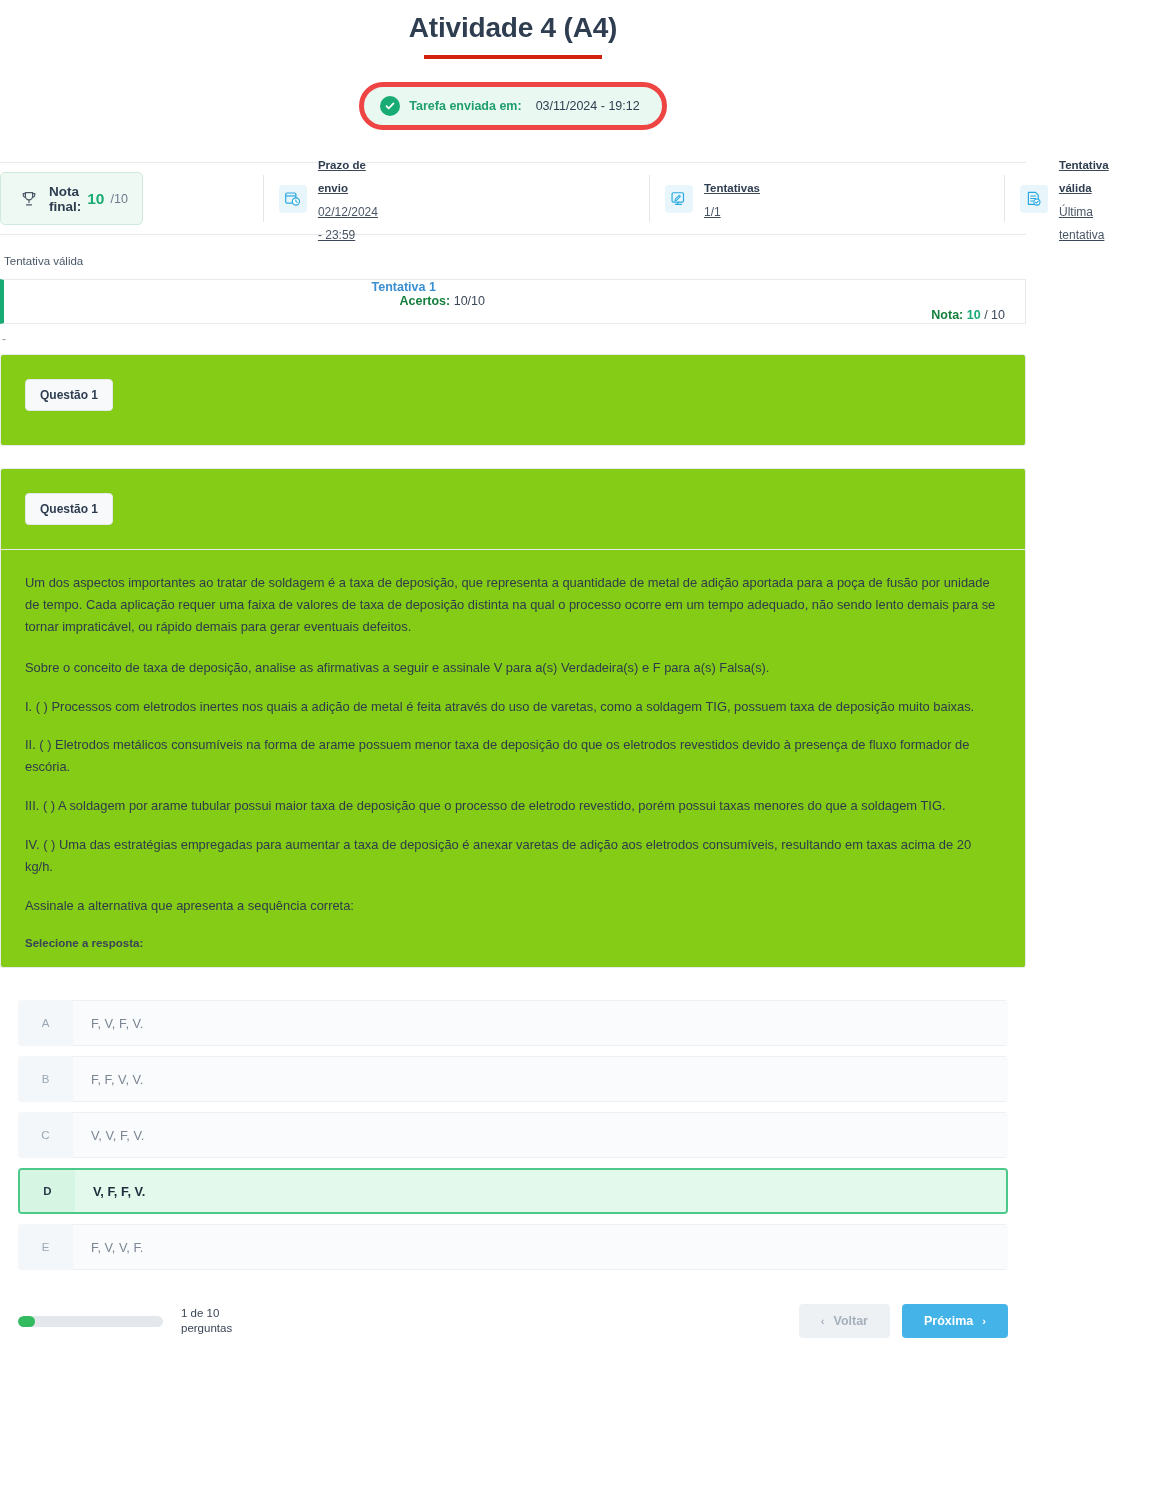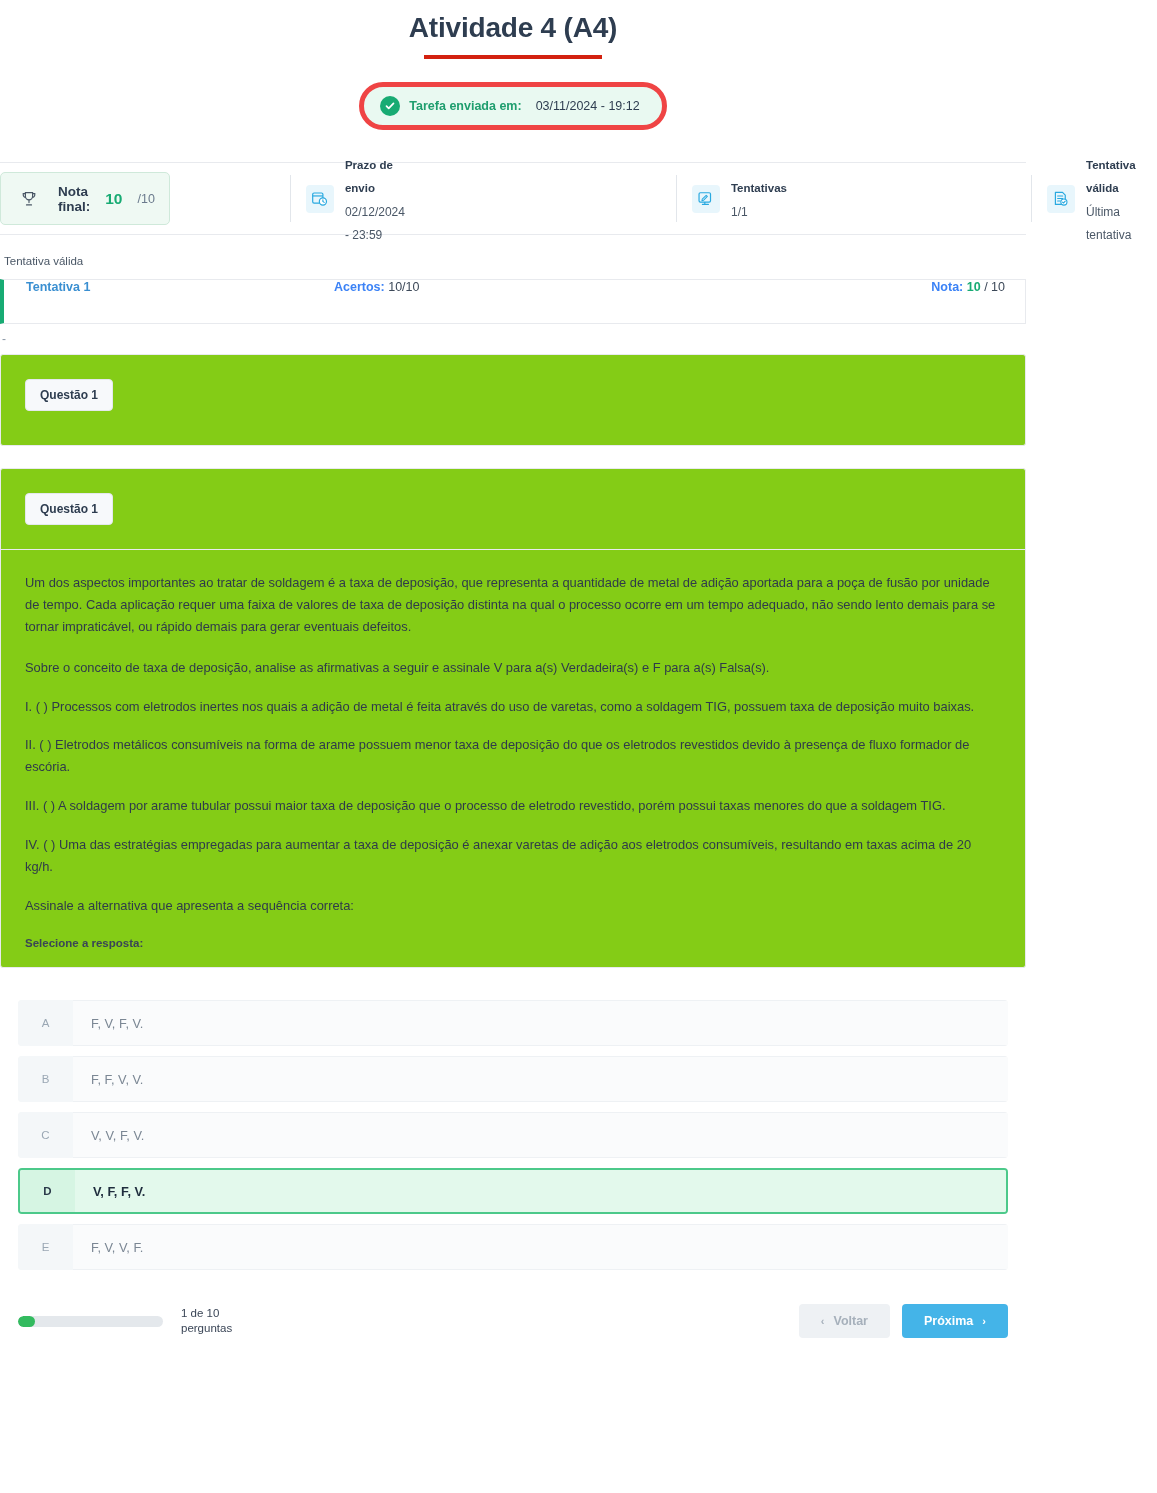--- a/index.html
+++ b/index.html
@@ -53,60 +53,61 @@
     position: relative;
   }
   .stat-cell.divider::before {
     content: ""; position: absolute; left: 0; top: 12px; bottom: 12px;
     width: 1px; background: #e2e6eb;
   }
   .stat-final {
     width: 172px; margin: 9px 0 9px 0;
     background: #eff9f3; border: 1px solid #cfe9da;
     border-radius: 5px;
-    display: flex; align-items: center; gap: 15px;
+    display: flex; align-items: center; gap: 6px;
     padding: 0 14px;
   }
   .final-label { font-size: 13.5px; font-weight: bold; color: #2e3d50; }
   .final-score { font-size: 15.5px; font-weight: bold; color: #18ab73; }
   .final-total { font-size: 12.5px; color: #6b7a8d; }
   .icon-box {
     width: 28px; height: 28px; border-radius: 4px;
     background: #e8f6fc; display: flex; align-items: center;
     justify-content: center; flex: none;
   }
   .icon-box.green { background: transparent; }
-  .stat-text { line-height: 1.45; }
+  .stat-text { line-height: 1.45; text-decoration: underline; }
   .stat-title { font-size: 11.5px; font-weight: bold; color: #2e3d50; }
   .stat-sub { font-size: 12px; color: #4a5766; }
 
   .sp-1 { flex: 0 0 120px; }
   .sp-2 { flex: 0 0 255px; }
   .sp-3 { flex: 0 0 228px; }
   .sp-4 { flex: 0 0 228px; }
 
   
   .attempt-heading {
     font-size: 11.5px; color: #4a5766;
     padding: 20px 0 12px 4px;
   }
   .attempt-row {
     border: 1px solid #e8eaee;
     border-left: 4px solid #18ab73;
     height: 45px;
-    display: flex; 
+    display: flex; align-items: center;
     font-size: 12.5px;
+    flex-direction: column;
   }
   .attempt-name {
     color: #3a8fd1; font-weight: bold;
     padding-left: 22px; width: 330px;
   }
   .attempt-mid { width: 230px; text-align: left; }
   .attempt-mid2 { flex: 1; text-align: left; padding-left: 18px; }
-  .lbl-bold { font-weight: bold; color: #3b82f6; }
+  .lbl-bold { font-weight: bold; color: #15803d; }
   .attempt-right { padding-right: 20px; margin-left: auto; }
   .green-num { color: #18ab73; font-weight: bold; }
 
   .dot-row { height: 30px; padding-left: 2px; font-size: 12px; color: #8a97a6;
              display: flex; align-items: center; }
 
   
   .q-card {
     border: 1px solid #e8eaee; border-radius: 3px;
     background: #84cc16;

